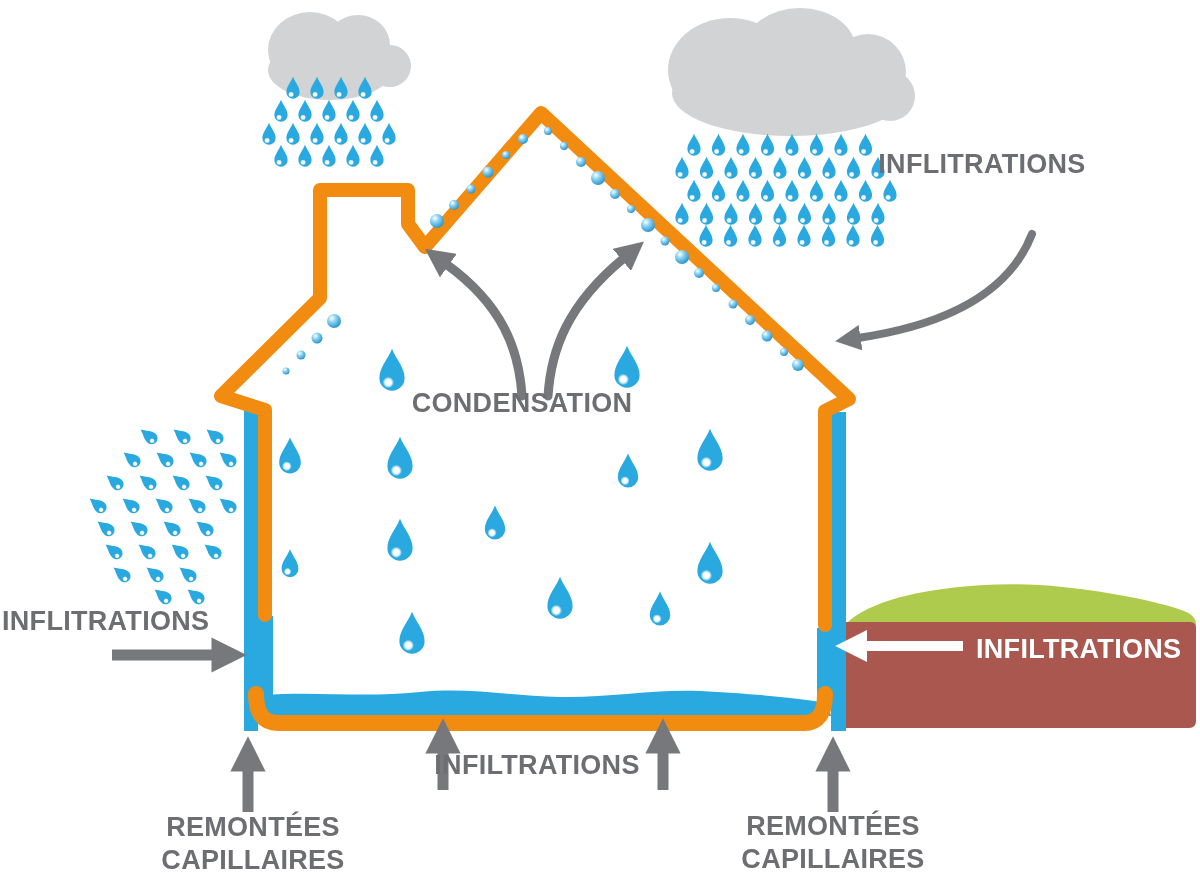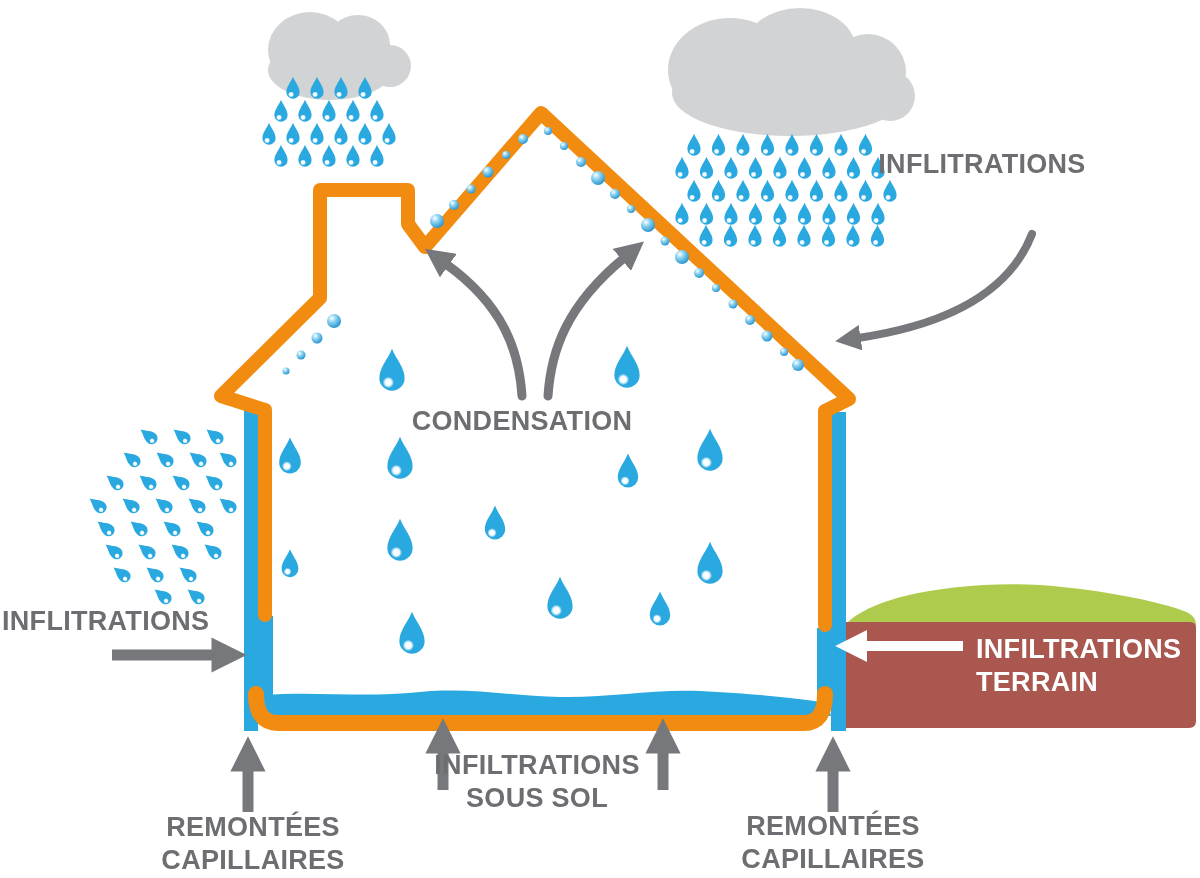--- a/index.html
+++ b/index.html
@@ -17,21 +17,21 @@
   .st-arrow{fill:none;stroke:var(--c-arrow);stroke-width:11;stroke-linecap:butt;}
   .st-arrow-curve{fill:none;stroke:var(--c-arrow);stroke-width:9;stroke-linecap:round;}
   .st-arrow-cover{fill:none;stroke:var(--c-arrow);stroke-width:8;stroke-linecap:round;}
   .st-arrow-white{fill:none;stroke:var(--c-terrain_text);stroke-width:10;}
   .mh-gray{fill:var(--c-arrow);}
   .mh-white{fill:var(--c-terrain_text);}
 
   .label{position:absolute;color:var(--c-text);font-weight:700;font-size:27px;line-height:33px;letter-spacing:.3px;white-space:nowrap;}
   .label.center{transform:translateX(-50%);text-align:center;}
   #lab-couverture{left:982px;top:148px;}
-  #lab-condensation{left:522px;top:405px;}
+  #lab-condensation{left:522px;top:387px;}
   #lab-facade{left:2px;top:605px;}
   #lab-rem-left{left:253px;top:811px;}
   #lab-soussol{left:537px;top:749px;}
   #lab-rem-right{left:833px;top:810px;}
   #lab-terrain{left:976px;top:633px;color:var(--c-terrain_text);}
 </style>
 </head>
 <body>
 
 <div class="stage">
@@ -259,23 +259,21 @@
   </div>
   <div class="label" id="lab-facade">
     <div>INFLITRATIONS</div>
   </div>
   <div class="label center" id="lab-rem-left">
     <div>REMONTÉES</div>
     <div>CAPILLAIRES</div>
   </div>
   <div class="label center" id="lab-soussol">
     <div>INFILTRATIONS</div>
-    <div>SOUS SOL</div>
   </div>
   <div class="label center" id="lab-rem-right">
     <div>REMONTÉES</div>
     <div>CAPILLAIRES</div>
   </div>
   <div class="label" id="lab-terrain">
     <div>INFILTRATIONS</div>
-    <div>TERRAIN</div>
   </div>
 </div>
 
 </body></html>

